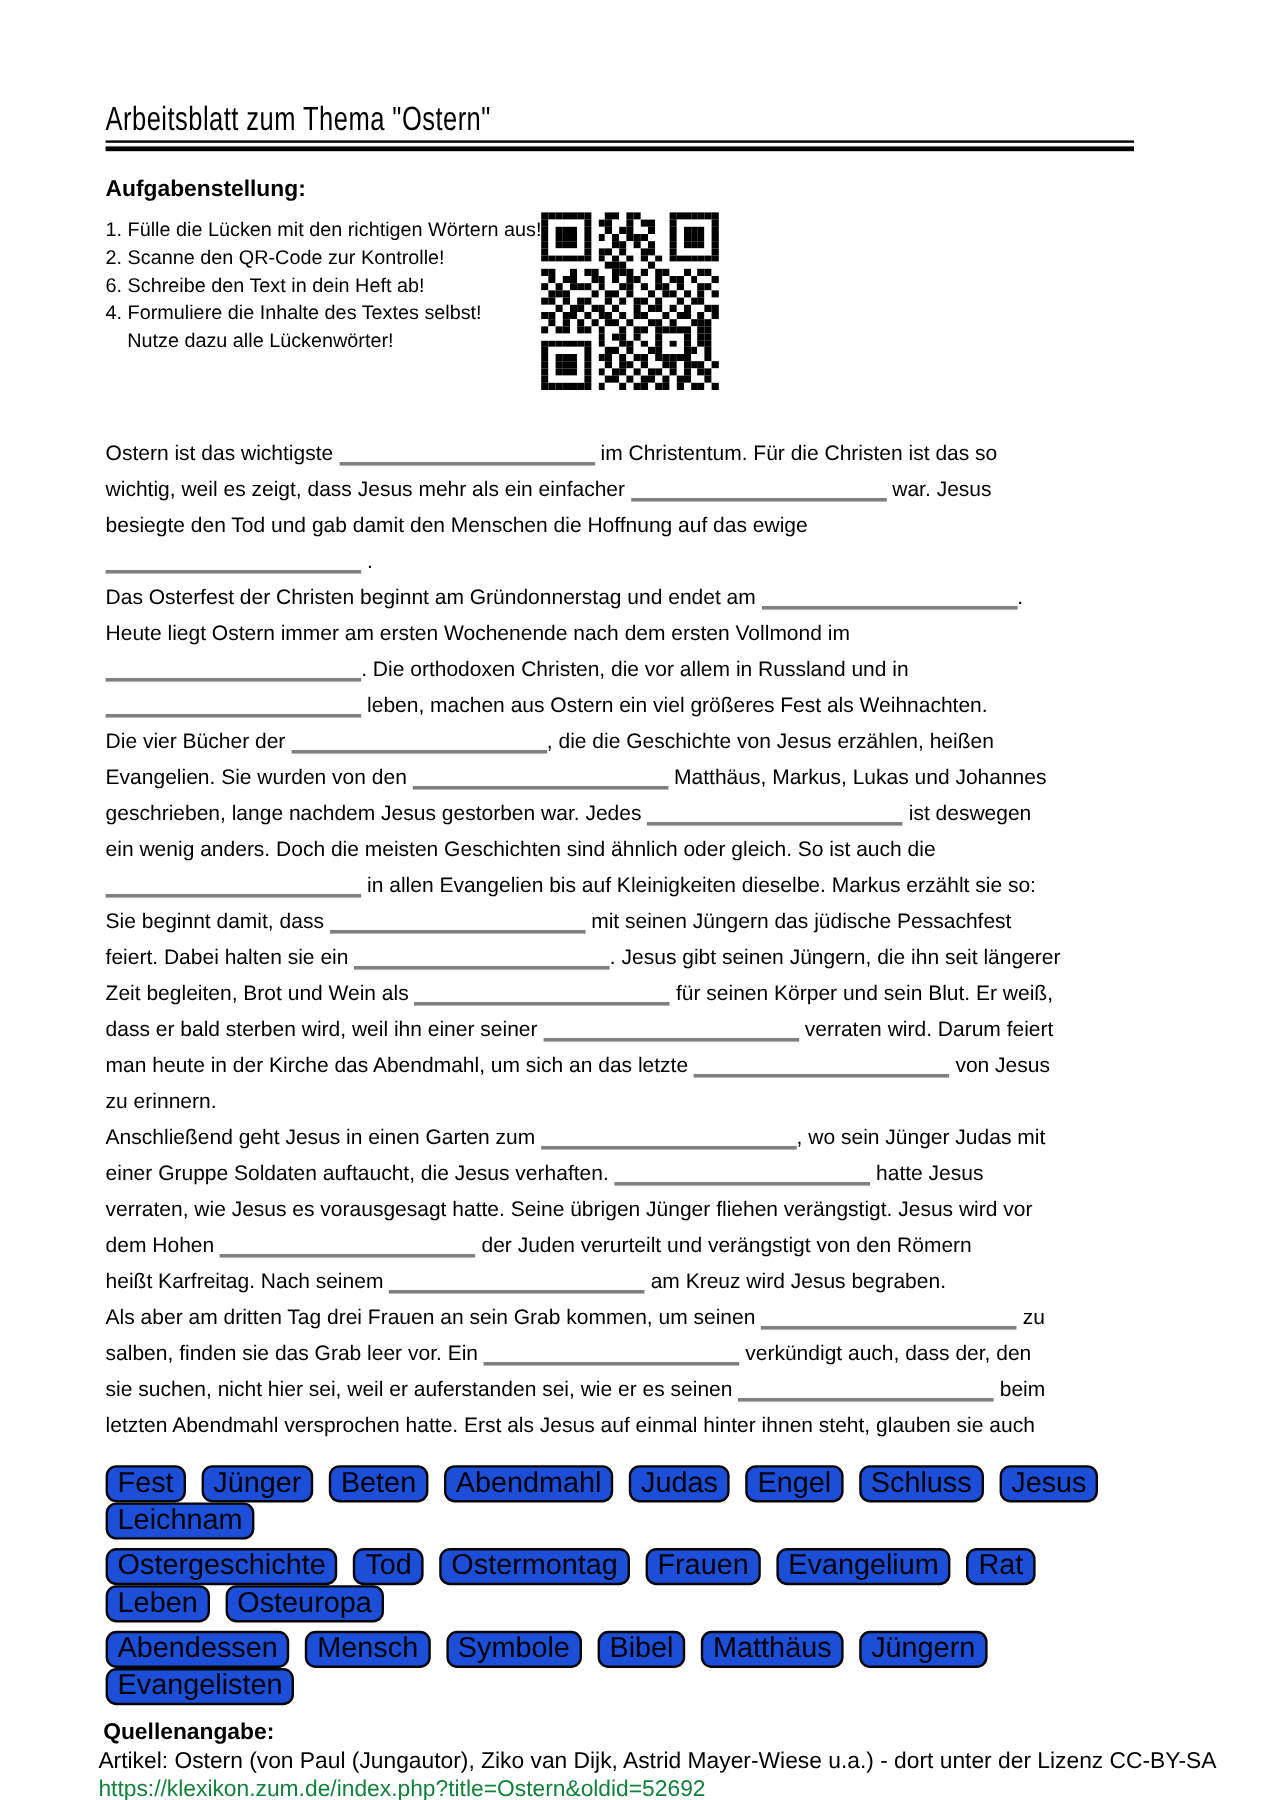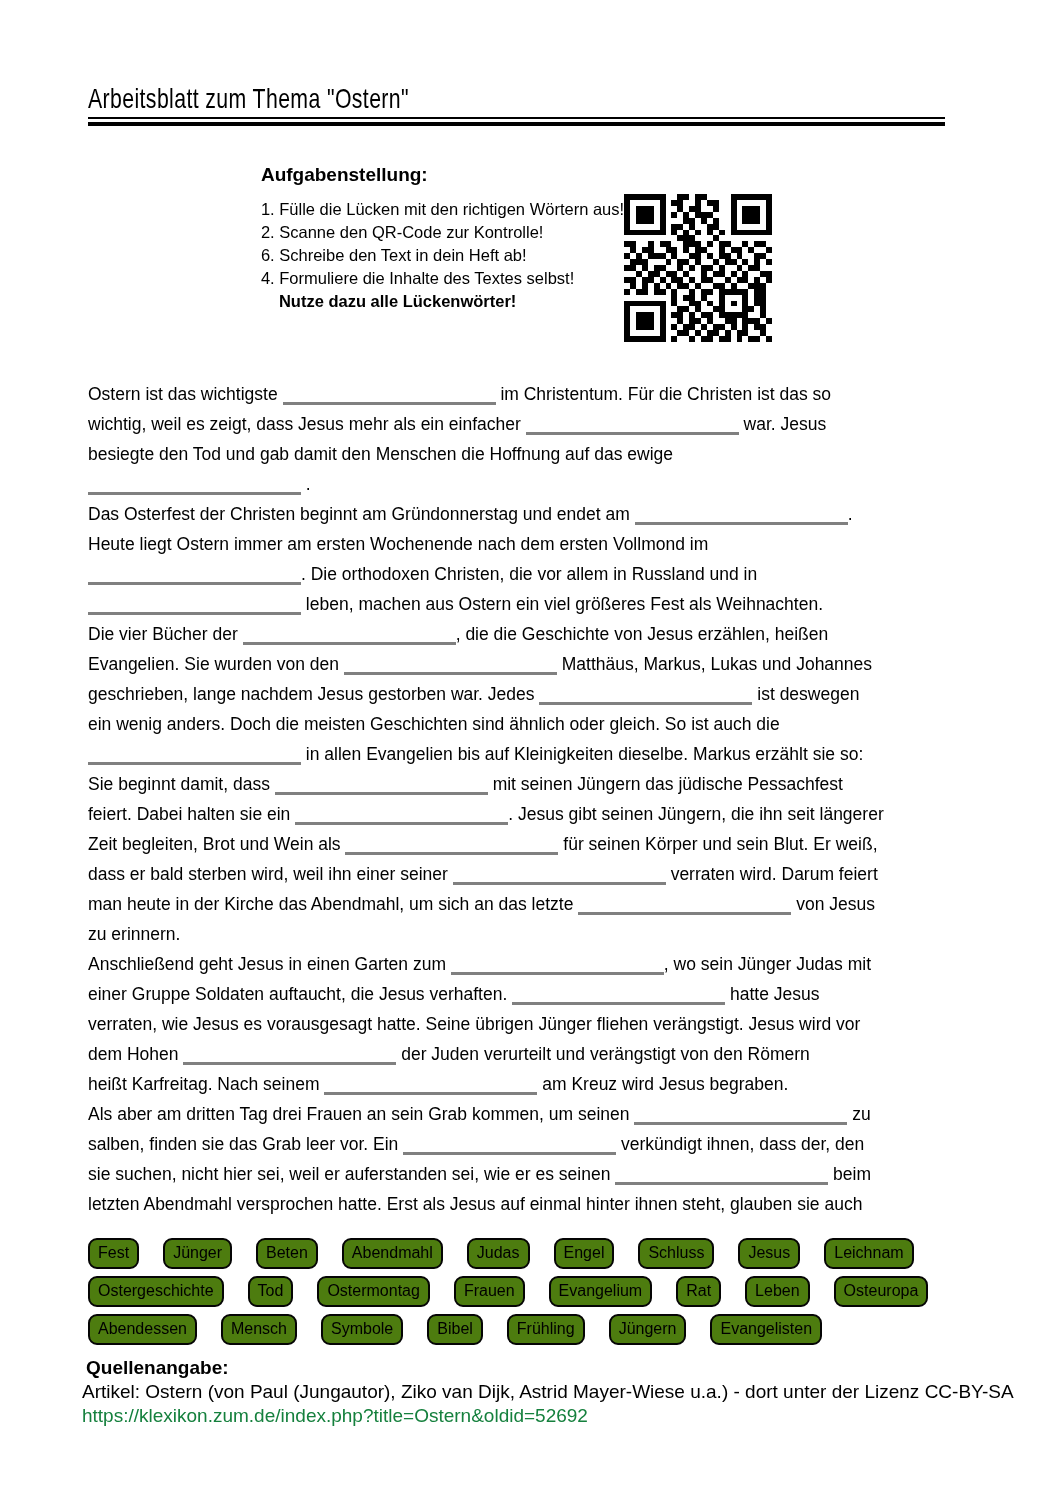--- a/index.html
+++ b/index.html
@@ -10,36 +10,36 @@
   }
   
   .title {
     font-size:28px; font-weight:normal; margin:0; white-space:nowrap;
     transform:scaleX(0.76); transform-origin:left center; line-height:30px;
     letter-spacing:0.5px;
   }
   .title-rule { width:857px; margin-top:3px; height:9px; border-top:2px solid #000; box-sizing:border-box; position:relative; }
   .title-rule::after { content:""; position:absolute; left:0; right:0; top:3px; height:4px; background:#000; }
   
-  .top-section { width:857px; margin-top:37px; display:flex; justify-content:center; align-items:flex-start; }
+  .top-section { width:857px; margin-top:20px; display:flex; justify-content:flex-start; align-items:flex-start; }
   .tasks-heading { font-size:19px; font-weight:bold; margin:0 0 12px 0; line-height:23px; }
   .task-item { font-size:16.5px; line-height:23px; white-space:pre; }
-  .task-continuation { padding-left:18px;font-weight:bold; }
+  .task-continuation { padding-left:18px; }
   .qr { width:148px; height:148px; margin-top:31px; display:grid;
         grid-template-columns:repeat(25,1fr); grid-template-rows:repeat(25,1fr); background:#fff; }
   .qr .m0 { background:#fff; } .qr .m1 { background:#000; }
   
   .gap-text { width:850px; margin-top:37px; font-size:17.5px; }
   .line { height:30px; line-height:30px; white-space:pre; }
   .blank { display:inline-block; width:213px; height:15px; border-bottom:3px solid #808080; vertical-align:-5px; }
   
   .word-bank { margin-top:19px; width:870px; }
   .word-bank-row { margin-bottom:7px; }
   .chip { display:inline-block; border:2.5px solid #050505; border-radius:9px; padding:0 8px 2px 8px;
-          margin-right:24px; font-size:16px; line-height:25px; background:#4d7c0f; }
+          margin-right:13px; font-size:24px; line-height:25px; background:#1d4ed8; }
   
   .source { margin-top:11px; margin-left:-6px; font-size:19px; line-height:24px; }
   .source-heading { font-weight:bold; margin-left:4px; }
   .source-url { color:#15803d; text-decoration:none; }
 </style>
 </head>
 <body>
 
 <div class="page">
   <h1 class="title">Arbeitsblatt zum Thema "Ostern"</h1>
@@ -704,29 +704,29 @@
       <div class="line"><span>Zeit begleiten, Brot und Wein als </span><span class="blank"></span><span> für seinen Körper und sein Blut. Er weiß,</span></div>
       <div class="line"><span>dass er bald sterben wird, weil ihn einer seiner </span><span class="blank"></span><span> verraten wird. Darum feiert</span></div>
       <div class="line"><span>man heute in der Kirche das Abendmahl, um sich an das letzte </span><span class="blank"></span><span> von Jesus</span></div>
       <div class="line"><span>zu erinnern.</span></div>
       <div class="line"><span>Anschließend geht Jesus in einen Garten zum </span><span class="blank"></span><span>, wo sein Jünger Judas mit</span></div>
       <div class="line"><span>einer Gruppe Soldaten auftaucht, die Jesus verhaften. </span><span class="blank"></span><span> hatte Jesus</span></div>
       <div class="line"><span>verraten, wie Jesus es vorausgesagt hatte. Seine übrigen Jünger fliehen verängstigt. Jesus wird vor</span></div>
       <div class="line"><span>dem Hohen </span><span class="blank"></span><span> der Juden verurteilt und verängstigt von den Römern</span></div>
       <div class="line"><span>heißt Karfreitag. Nach seinem </span><span class="blank"></span><span> am Kreuz wird Jesus begraben.</span></div>
       <div class="line"><span>Als aber am dritten Tag drei Frauen an sein Grab kommen, um seinen </span><span class="blank"></span><span> zu</span></div>
-      <div class="line"><span>salben, finden sie das Grab leer vor. Ein </span><span class="blank"></span><span> verkündigt ihnen, dass der, den</span></div>
+      <div class="line"><span>salben, finden sie das Grab leer vor. Ein </span><span class="blank"></span><span> verkündigt auch, dass der, den</span></div>
       <div class="line"><span>sie suchen, nicht hier sei, weil er auferstanden sei, wie er es seinen </span><span class="blank"></span><span> beim</span></div>
       <div class="line"><span>letzten Abendmahl versprochen hatte. Erst als Jesus auf einmal hinter ihnen steht, glauben sie auch</span></div>
     </div>
 
   <div id="word-bank" class="word-bank">
       <div class="word-bank-row"><span class="chip">Fest</span><span class="chip">Jünger</span><span class="chip">Beten</span><span class="chip">Abendmahl</span><span class="chip">Judas</span><span class="chip">Engel</span><span class="chip">Schluss</span><span class="chip">Jesus</span><span class="chip">Leichnam</span></div>
       <div class="word-bank-row"><span class="chip">Ostergeschichte</span><span class="chip">Tod</span><span class="chip">Ostermontag</span><span class="chip">Frauen</span><span class="chip">Evangelium</span><span class="chip">Rat</span><span class="chip">Leben</span><span class="chip">Osteuropa</span></div>
-      <div class="word-bank-row"><span class="chip">Abendessen</span><span class="chip">Mensch</span><span class="chip">Symbole</span><span class="chip">Bibel</span><span class="chip">Frühling</span><span class="chip">Jüngern</span><span class="chip">Evangelisten</span></div>
+      <div class="word-bank-row"><span class="chip">Abendessen</span><span class="chip">Mensch</span><span class="chip">Symbole</span><span class="chip">Bibel</span><span class="chip">Matthäus</span><span class="chip">Jüngern</span><span class="chip">Evangelisten</span></div>
     </div>
 
   <div class="source">
     <div class="source-heading">Quellenangabe:</div>
     <div>Artikel: Ostern (von Paul (Jungautor), Ziko van Dijk, Astrid Mayer-Wiese u.a.) - dort unter der Lizenz CC-BY-SA</div>
     <div><a class="source-url" href="#">https://klexikon.zum.de/index.php?title=Ostern&amp;oldid=52692</a></div>
   </div>
 </div>
 
 </body></html>

